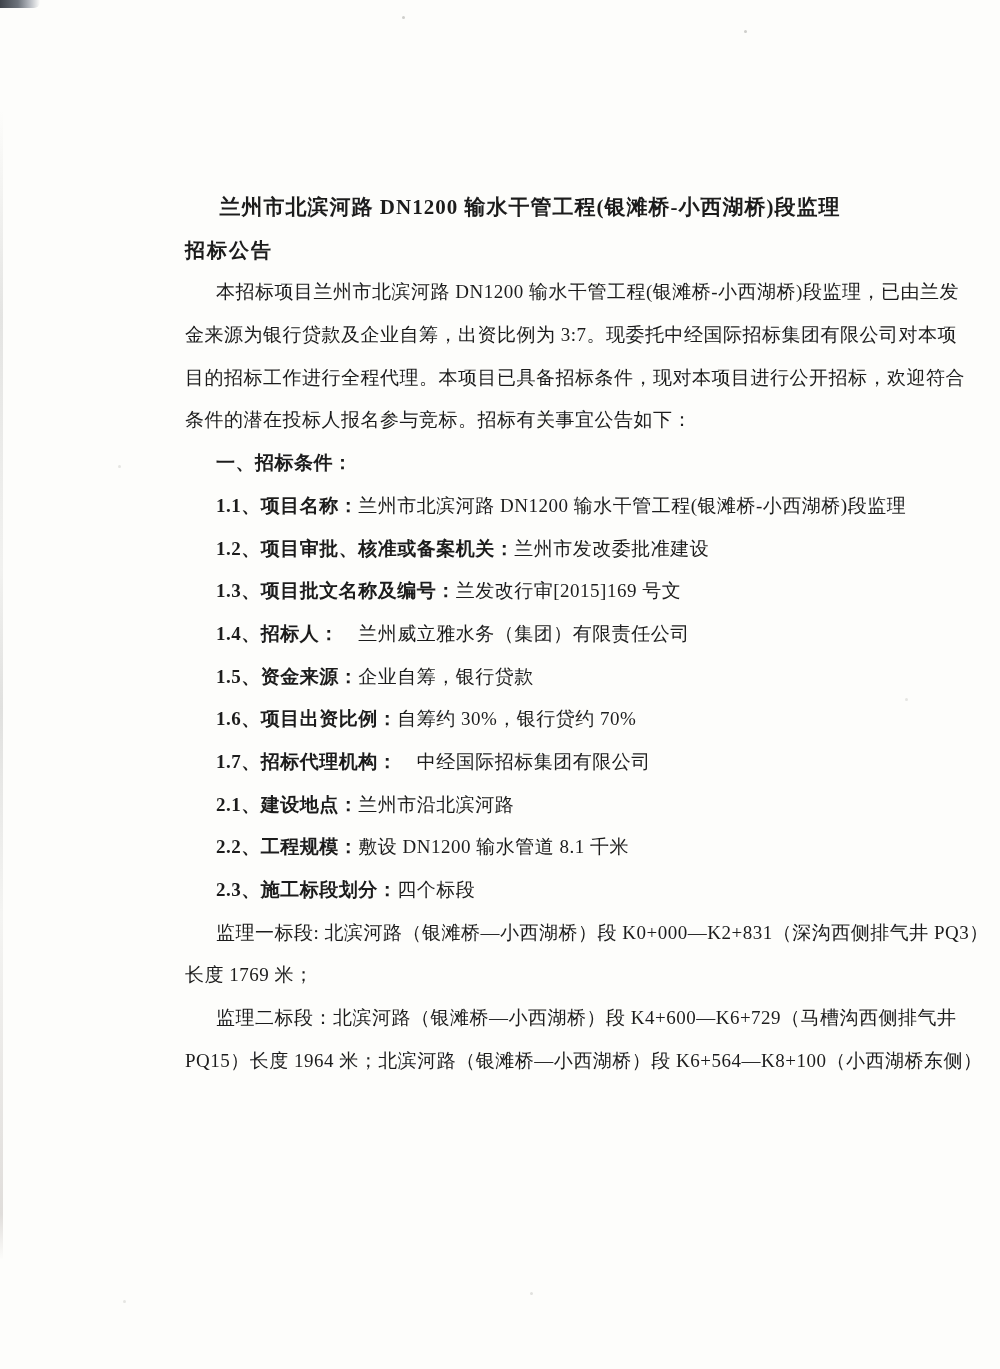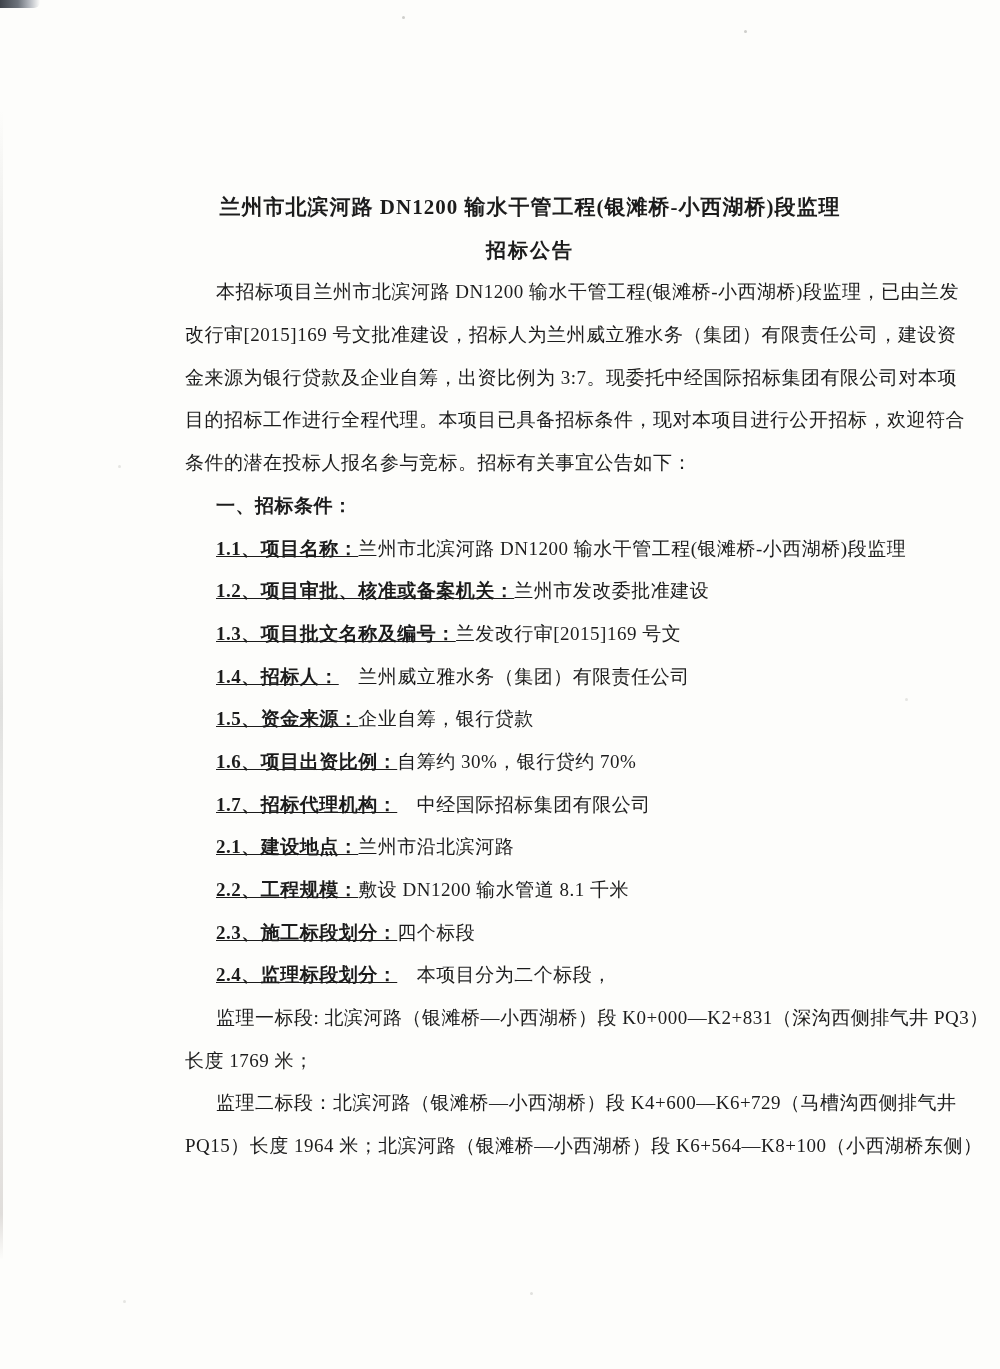--- a/index.html
+++ b/index.html
@@ -65,34 +65,32 @@
     white-space: nowrap;
     letter-spacing: 0.5px;
   }
   .title-line {
     text-align: center;
     font-size: 21px;
     font-weight: bold;
     letter-spacing: 1px;
   }
   .subtitle-line {
-    text-align: center;
     font-size: 20px;
     font-weight: bold;
     letter-spacing: 2px;
   }
   .indent {
     padding-left: 31px;
   }
   .heading {
     font-weight: bold;
   }
   .label {
     font-weight: bold;
-    text-decoration: underline;
   }
 </style>
 </head>
 <body>
 
 <div class="page">
 
   <div class="corner-mark"></div>
   <div class="edge-strip"></div>
   <div class="speck" style="left:402px; top:16px;"></div>
@@ -101,40 +99,38 @@
   <div class="speck" style="left:905px; top:698px; opacity:.5;"></div>
   <div class="speck" style="left:530px; top:1292px; opacity:.6;"></div>
   <div class="speck" style="left:123px; top:1300px; opacity:.5;"></div>
 
   <div class="content">
 
     <div class="line title-line">兰州市北滨河路 DN1200 输水干管工程(银滩桥-小西湖桥)段监理</div>
     <div class="line subtitle-line">招标公告</div>
 
     <div class="line indent">本招标项目兰州市北滨河路 DN1200 输水干管工程(银滩桥-小西湖桥)段监理，已由兰发</div>
-    <div class="line">改行审[2015]169 号文批准建设，招标人为兰州威立雅水务（集团）有限责任公司，建设资</div>
     <div class="line">金来源为银行贷款及企业自筹，出资比例为 3:7。现委托中经国际招标集团有限公司对本项</div>
     <div class="line">目的招标工作进行全程代理。本项目已具备招标条件，现对本项目进行公开招标，欢迎符合</div>
     <div class="line">条件的潜在投标人报名参与竞标。招标有关事宜公告如下：</div>
 
     <div class="line indent heading">一、招标条件：</div>
 
     <div class="line indent"><span class="label">1.1、项目名称：</span><span class="value">兰州市北滨河路 DN1200 输水干管工程(银滩桥-小西湖桥)段监理</span></div>
     <div class="line indent"><span class="label">1.2、项目审批、核准或备案机关：</span><span class="value">兰州市发改委批准建设</span></div>
     <div class="line indent"><span class="label">1.3、项目批文名称及编号：</span><span class="value">兰发改行审[2015]169 号文</span></div>
     <div class="line indent"><span class="label">1.4、招标人：</span><span class="value">　兰州威立雅水务（集团）有限责任公司</span></div>
     <div class="line indent"><span class="label">1.5、资金来源：</span><span class="value">企业自筹，银行贷款</span></div>
     <div class="line indent"><span class="label">1.6、项目出资比例：</span><span class="value">自筹约 30%，银行贷约 70%</span></div>
     <div class="line indent"><span class="label">1.7、招标代理机构：</span><span class="value">　中经国际招标集团有限公司</span></div>
 
 
     <div class="line indent"><span class="label">2.1、建设地点：</span><span class="value">兰州市沿北滨河路</span></div>
     <div class="line indent"><span class="label">2.2、工程规模：</span><span class="value">敷设 DN1200 输水管道 8.1 千米</span></div>
     <div class="line indent"><span class="label">2.3、施工标段划分：</span><span class="value">四个标段</span></div>
-    <div class="line indent"><span class="label">2.4、监理标段划分：</span><span class="value">　本项目分为二个标段，</span></div>
 
     <div class="line indent">监理一标段: 北滨河路（银滩桥—小西湖桥）段 K0+000—K2+831（深沟西侧排气井 PQ3）</div>
     <div class="line">长度 1769 米；</div>
     <div class="line indent">监理二标段：北滨河路（银滩桥—小西湖桥）段 K4+600—K6+729（马槽沟西侧排气井</div>
     <div class="line">PQ15）长度 1964 米；北滨河路（银滩桥—小西湖桥）段 K6+564—K8+100（小西湖桥东侧）</div>
 
   </div>
 </div>
 
 </body></html>

